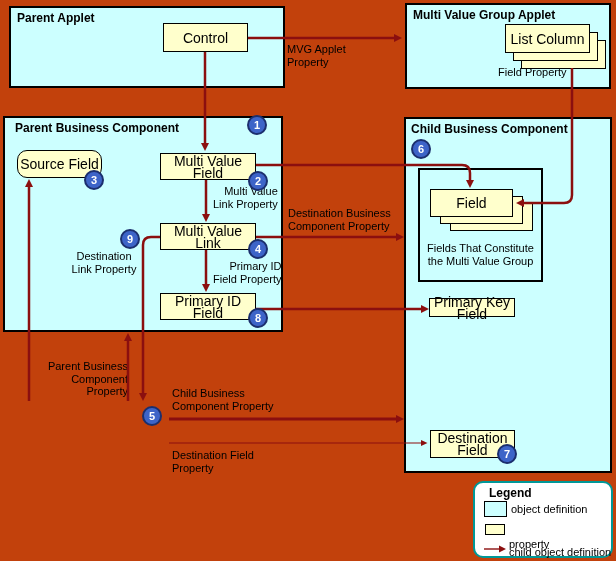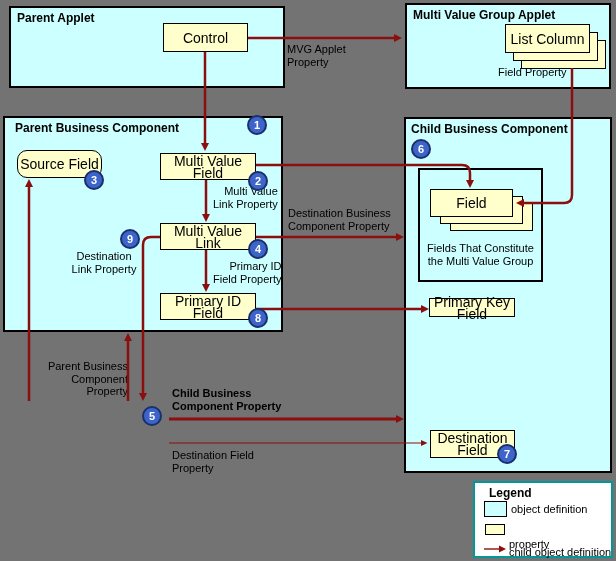--- a/index.html
+++ b/index.html
@@ -1,17 +1,17 @@
 <!DOCTYPE html>
 <html><head>
 <meta charset="utf-8">
 <style>
   html,body{margin:0;padding:0;background:#fff;}
   #stage{
-    position:relative;width:616px;height:561px;background:#737373;
+    position:relative;width:616px;height:561px;background:#c2410c;
     font-family:"Liberation Sans", sans-serif;color:#000;overflow:hidden;
   }
   .cyan-box{
     position:absolute;background:#CCFFFF;border:2px solid #000;
     box-sizing:border-box;
   }
   .cyan-box .title{
     position:absolute;left:6px;top:3px;font-weight:bold;font-size:12px;
     white-space:nowrap;
   }
@@ -30,21 +30,21 @@
   .lbl.center{text-align:center;}
   .badge{
     position:absolute;width:20px;height:20px;border-radius:50%;
     background:#3D64C8;border:2px solid #1B2F6E;box-sizing:border-box;
     color:#fff;font-size:11px;font-weight:bold;text-align:center;line-height:16px;
     z-index:30;
   }
   #connectors{position:absolute;left:0;top:0;z-index:20;pointer-events:none;}
   .legend{
     position:absolute;left:473px;top:481px;width:140px;height:77px;
-    border:2px solid #009898;border-radius:0;box-sizing:border-box;background:#fff;
+    border:2px solid #009898;border-radius:10px;box-sizing:border-box;background:#fff;
     z-index:25;
   }
   .legend .legend-title{position:absolute;left:14px;top:3px;font-weight:bold;font-size:12px;}
   .legend .sw-object{
     position:absolute;left:9px;top:18px;width:23px;height:16px;
     background:#CCFFFF;border:1px solid #000;box-sizing:border-box;
   }
   .legend .sw-child{
     position:absolute;left:10px;top:41px;width:20px;height:11px;
     background:#FFFFCC;border:1px solid #000;box-sizing:border-box;
@@ -104,21 +104,21 @@
 Field</div>
   <div class="node z15" style="left:430px;top:430px;width:85px;height:28px;">Destination
 Field</div>
 
   <div class="lbl" style="left:288px;top:207px;">Destination Business
 Component Property</div>
 
   <div class="lbl right" style="left:40px;top:360px;width:88px;">Parent Business
 Component
 Property</div>
-  <div class="lbl" style="left:172px;top:387px;font-weight:bold;">Child Business
+  <div class="lbl" style="left:172px;top:387px;">Child Business
 Component Property</div>
   <div class="lbl" style="left:172px;top:449px;">Destination Field
 Property</div>
 
   <svg id="connectors" width="616" height="561">
     <defs>
       <marker id="ah" markerUnits="userSpaceOnUse" markerWidth="9" markerHeight="9" refX="0" refY="4" orient="auto">
         <path d="M0,0 L8,4 L0,8 z" fill="#8B0F0F"></path>
       </marker>
       <marker id="ahs" markerUnits="userSpaceOnUse" markerWidth="8" markerHeight="8" refX="0" refY="3.5" orient="auto">

